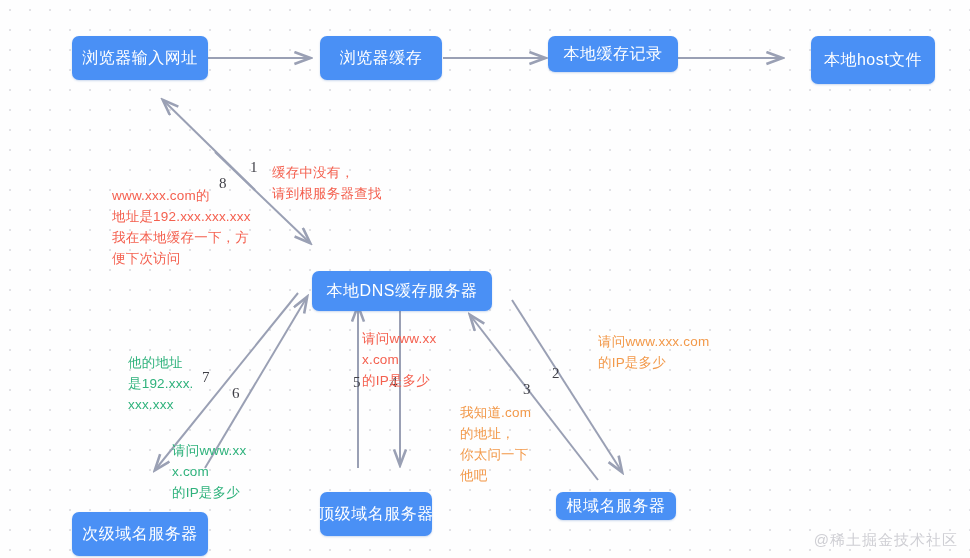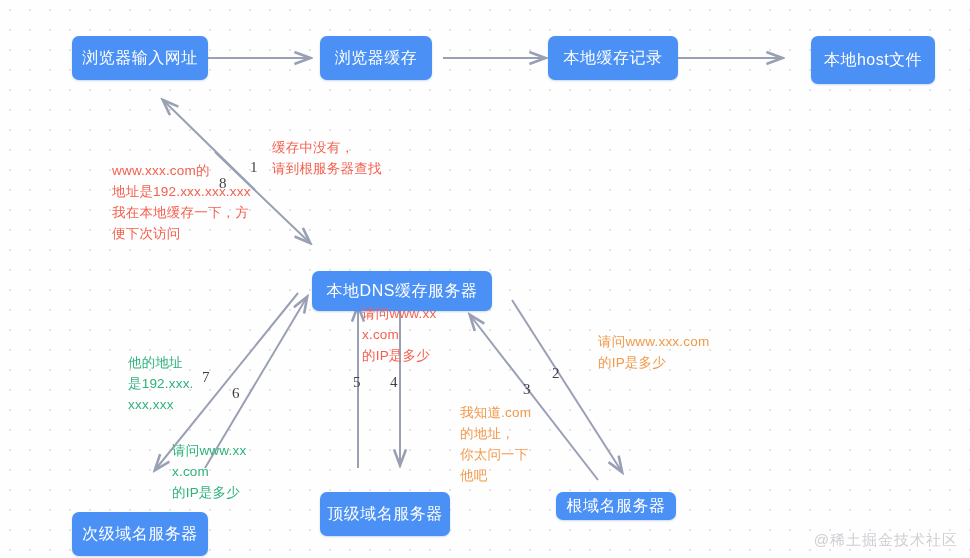--- a/index.html
+++ b/index.html
@@ -29,21 +29,21 @@
     white-space:nowrap;
     box-shadow:0 1px 2px rgba(60,110,190,.25);
   }
   .lbl{
     position:absolute;
     font-size:13.5px;
     line-height:21px;
     white-space:pre-line;
     letter-spacing:.2px;
   }
-  .red{color:#f4604f;}
+  .red{color:#f4604f;margin-top:25px;}
   .green{color:#2fb27c;margin-top:24px;}
   .orange{color:#f2994a;}
   .num{
     position:absolute;
     color:#3f3f46;
     font-size:15px;
     font-family:"Liberation Serif","DejaVu Serif",serif;
   }
   svg#wires{position:absolute;left:0;top:0;width:970px;height:558px;pointer-events:none;}
   .watermark{
@@ -74,36 +74,36 @@
       <line x1="400" y1="305" x2="400" y2="465"></line>
       <line x1="358" y1="468" x2="358" y2="306"></line>
       <line x1="205" y1="468" x2="307" y2="297"></line>
       <line x1="298" y1="293" x2="155" y2="470"></line>
     </g>
   </svg>
 
   <div class="node" style="left:72px;top:36px;width:136px;height:44px;">
     <span>浏览器输入网址</span>
   </div>
-  <div class="node" style="left:320px;top:36px;width:112px;height:44px;">
+  <div class="node" style="left:320px;top:36px;width:122px;height:44px;">
     <span>浏览器缓存</span>
   </div>
-  <div class="node" style="left:548px;top:36px;width:130px;height:44px;">
+  <div class="node" style="left:548px;top:36px;width:130px;height:36px;">
     <span>本地缓存记录</span>
   </div>
   <div class="node" style="left:784px;top:36px;width:124px;height:48px;margin-left:27px;">
     <span>本地host文件</span>
   </div>
   <div class="node" style="left:312px;top:259px;width:180px;height:40px;margin-top:12px;">
     <span>本地DNS缓存服务器</span>
   </div>
   <div class="node" style="left:72px;top:512px;width:136px;height:44px;">
     <span>次级域名服务器</span>
   </div>
-  <div class="node" style="left:320px;top:492px;width:130px;height:44px;">
+  <div class="node" style="left:320px;top:492px;width:112px;height:44px;">
     <span>顶级域名服务器</span>
   </div>
   <div class="node" style="left:556px;top:492px;width:120px;height:28px;">
     <span>根域名服务器</span>
   </div>
 
   <div class="num" style="left:250px;top:159px;">1</div>
   <div class="num" style="left:219px;top:175px;">8</div>
   <div class="num" style="left:552px;top:365px;">2</div>
   <div class="num" style="left:523px;top:381px;">3</div>

